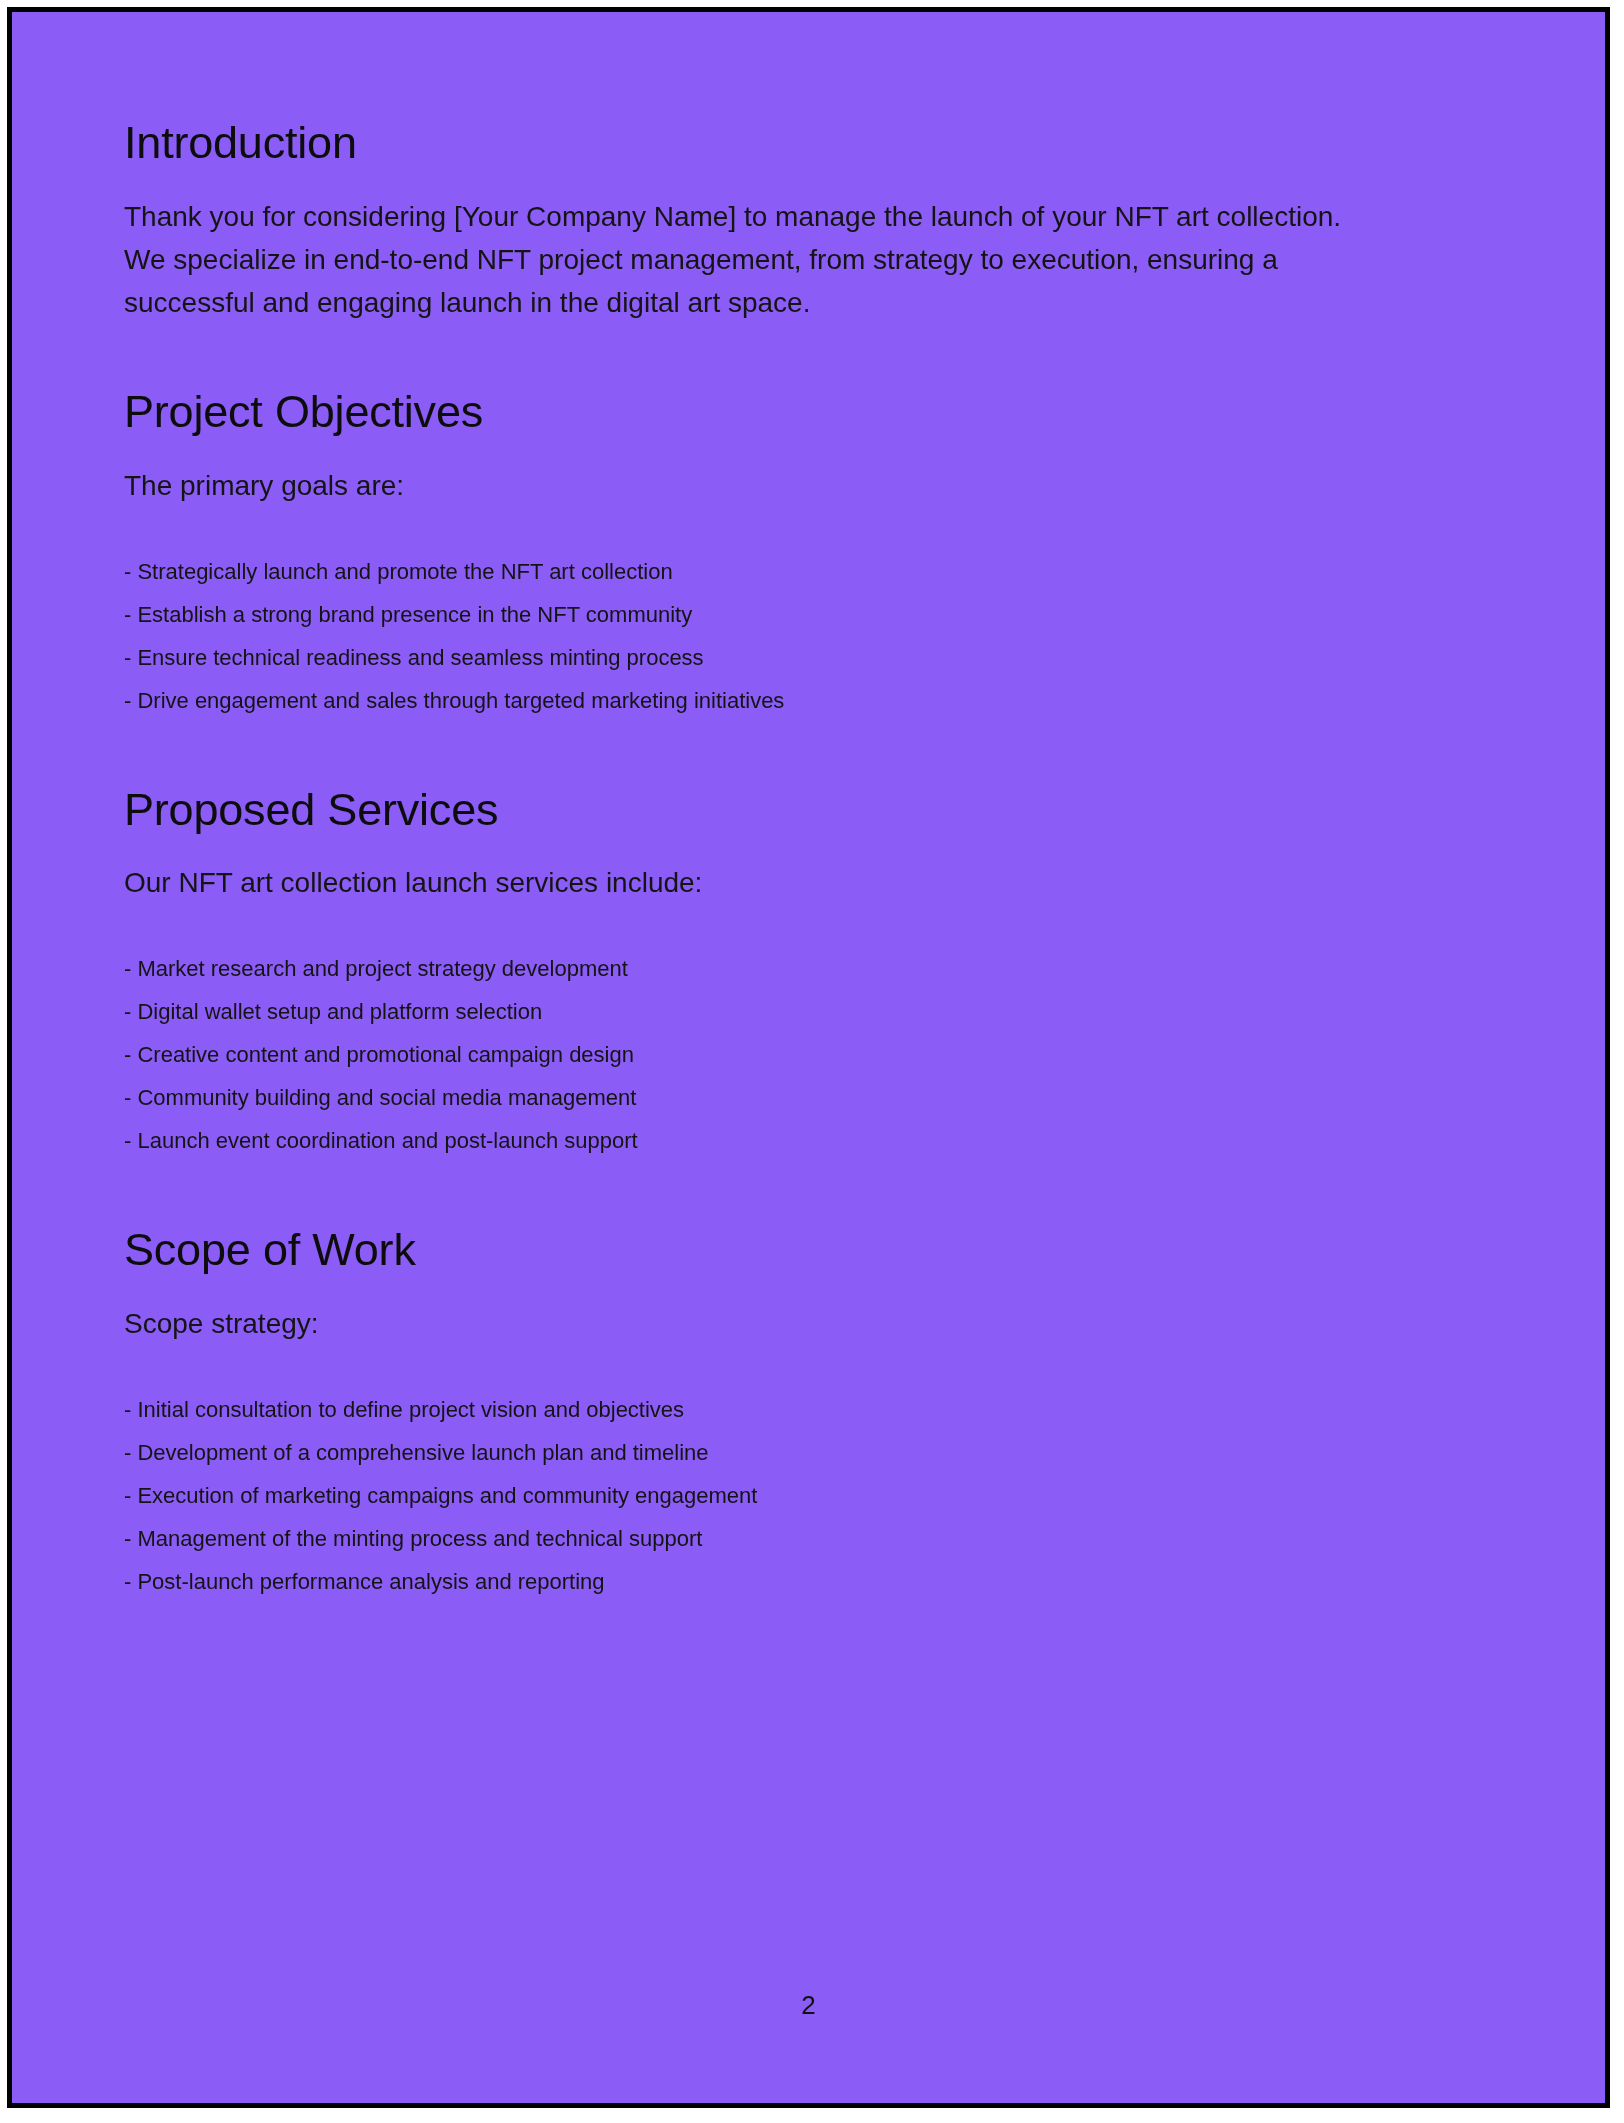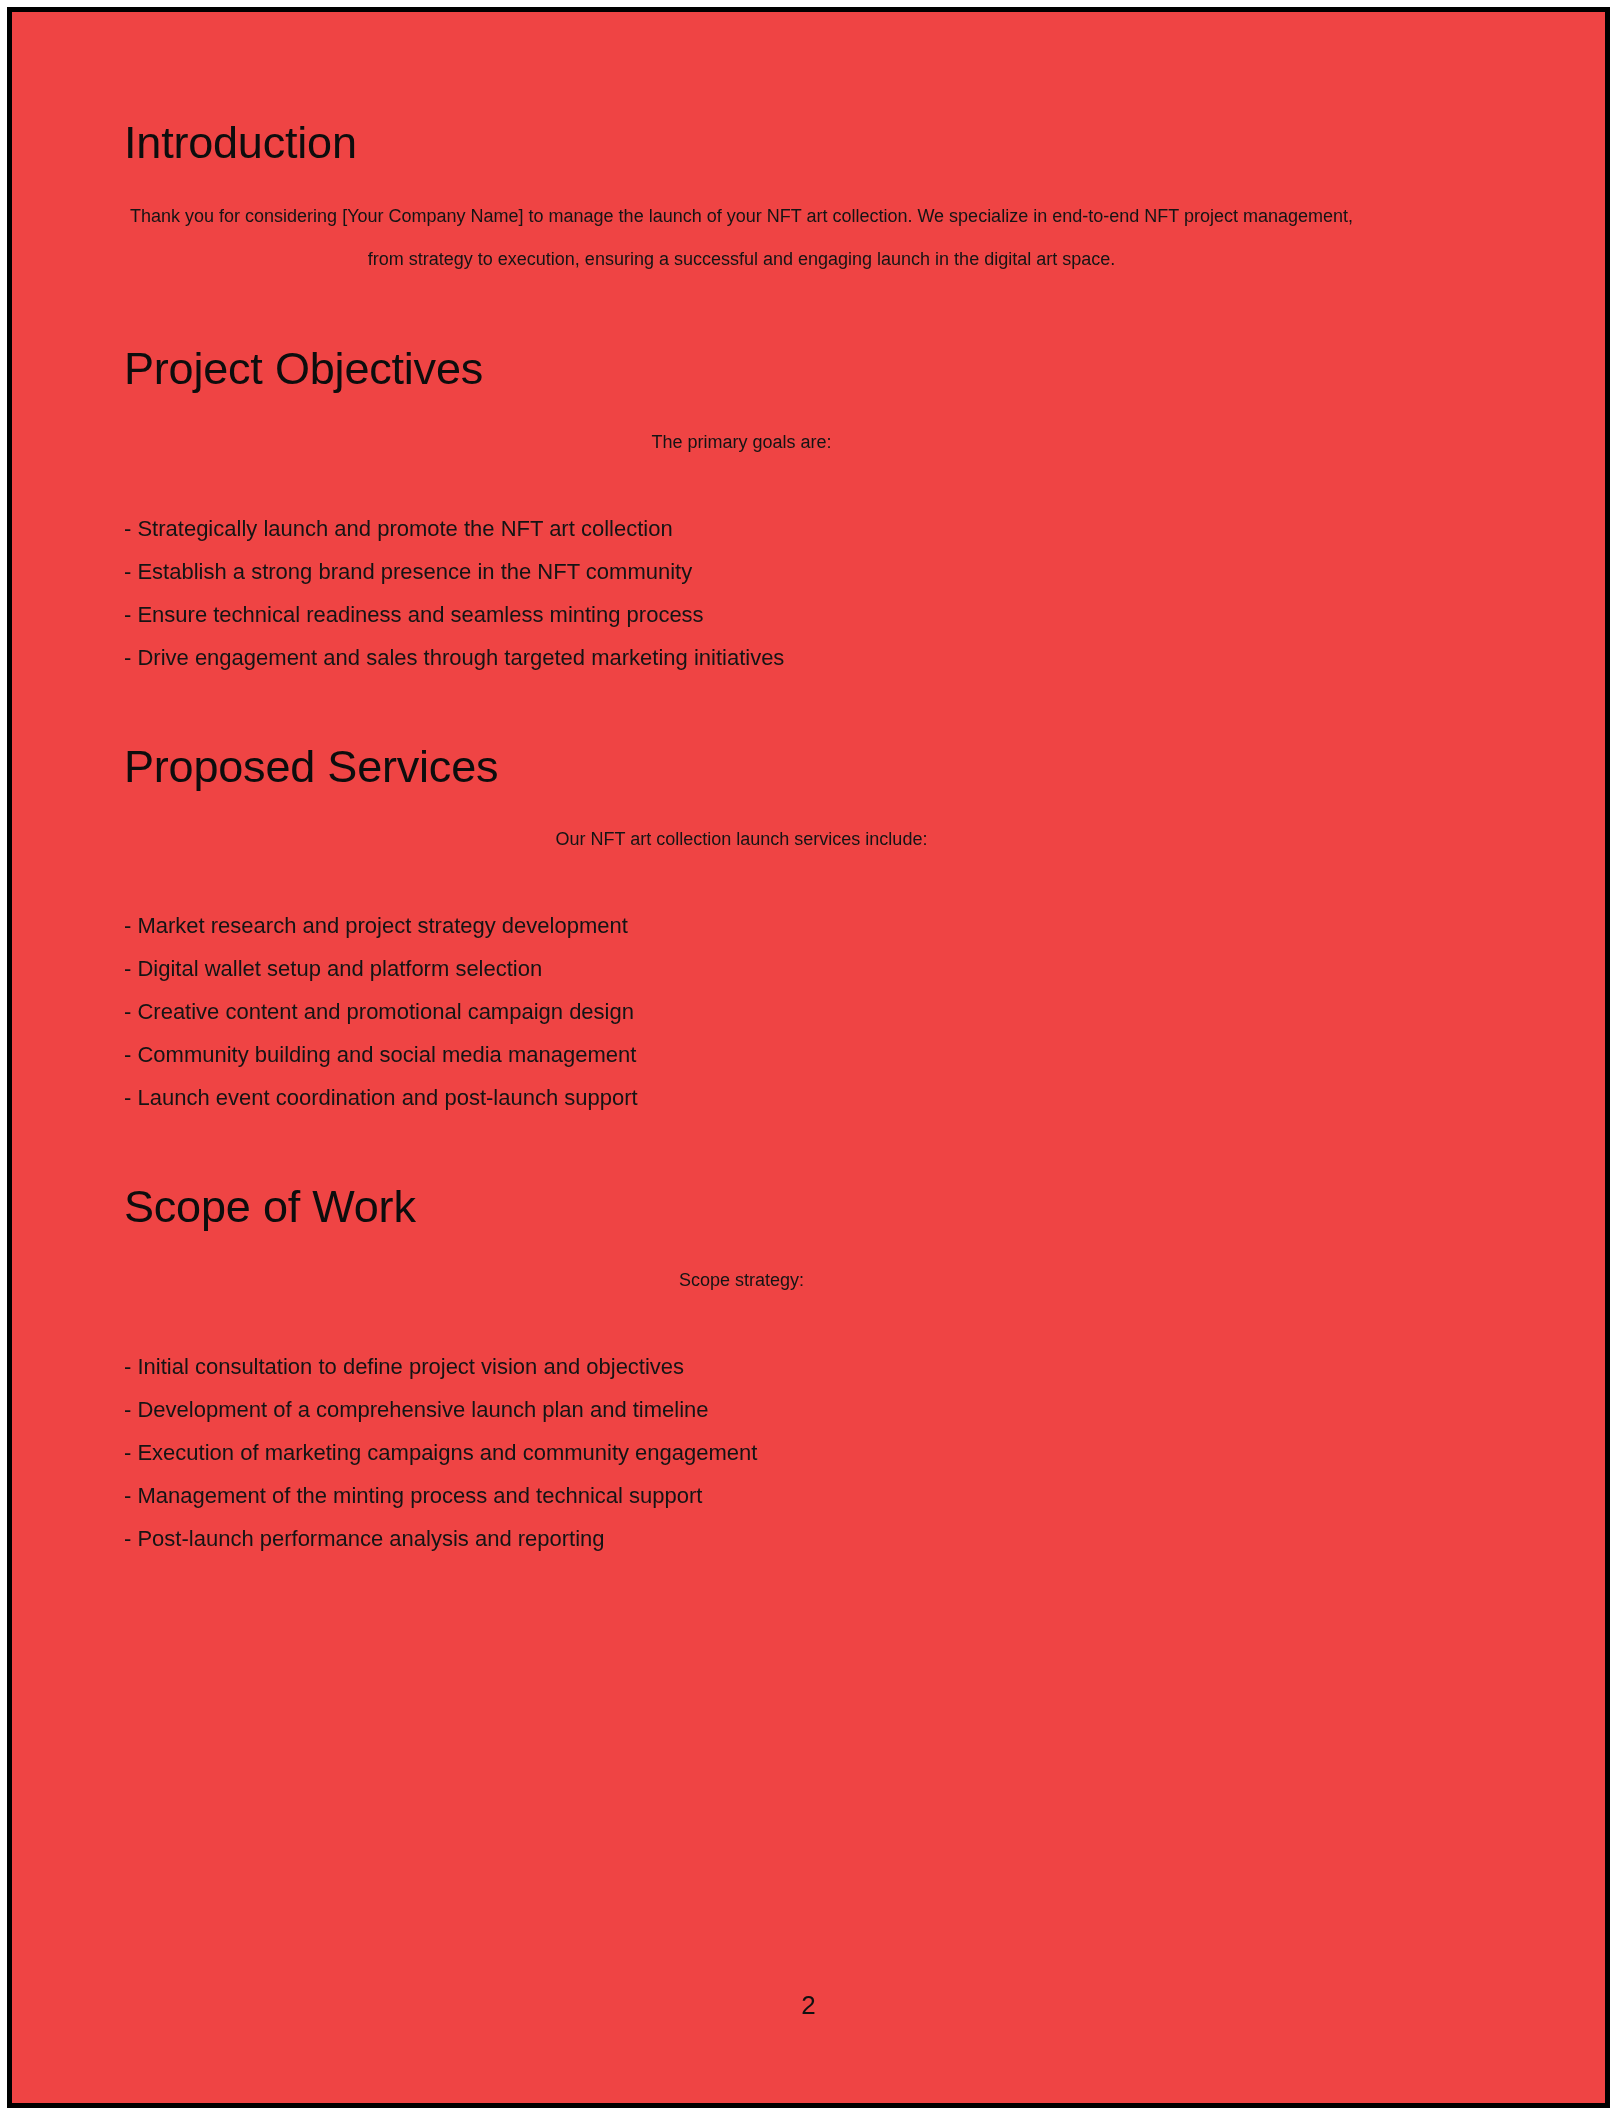--- a/index.html
+++ b/index.html
@@ -16,21 +16,21 @@
   }
 
   .page-frame {
     position: absolute;
     left: 7px;
     top: 7px;
     width: 1603px;
     height: 2101px;
     border: 5px solid #000000;
     box-sizing: border-box;
-    background: #ef4444;
+    background: #8b5cf6;
   }
 
   .page-content {
     position: absolute;
     left: 112px;
     top: 105px;
     width: 1320px;
   }
 
   h1.section-heading {
@@ -45,27 +45,26 @@
 
   .section {
     margin-bottom: 0;
   }
 
   .section + .section {
     margin-top: 62px;
   }
 
   p.body-text {
-    font-size: 18px;
+    font-size: 28px;
     font-weight: 400;
     line-height: 43px;
     margin: 0;
     color: #141414;
     max-width: 1235px;
-    text-align: center;
   }
 
   p.body-text + p.body-text {
     margin-top: 43px;
   }
 
   .bullet-list {
     margin: 43px 0 0 0;
     padding: 0;
     list-style: none;

